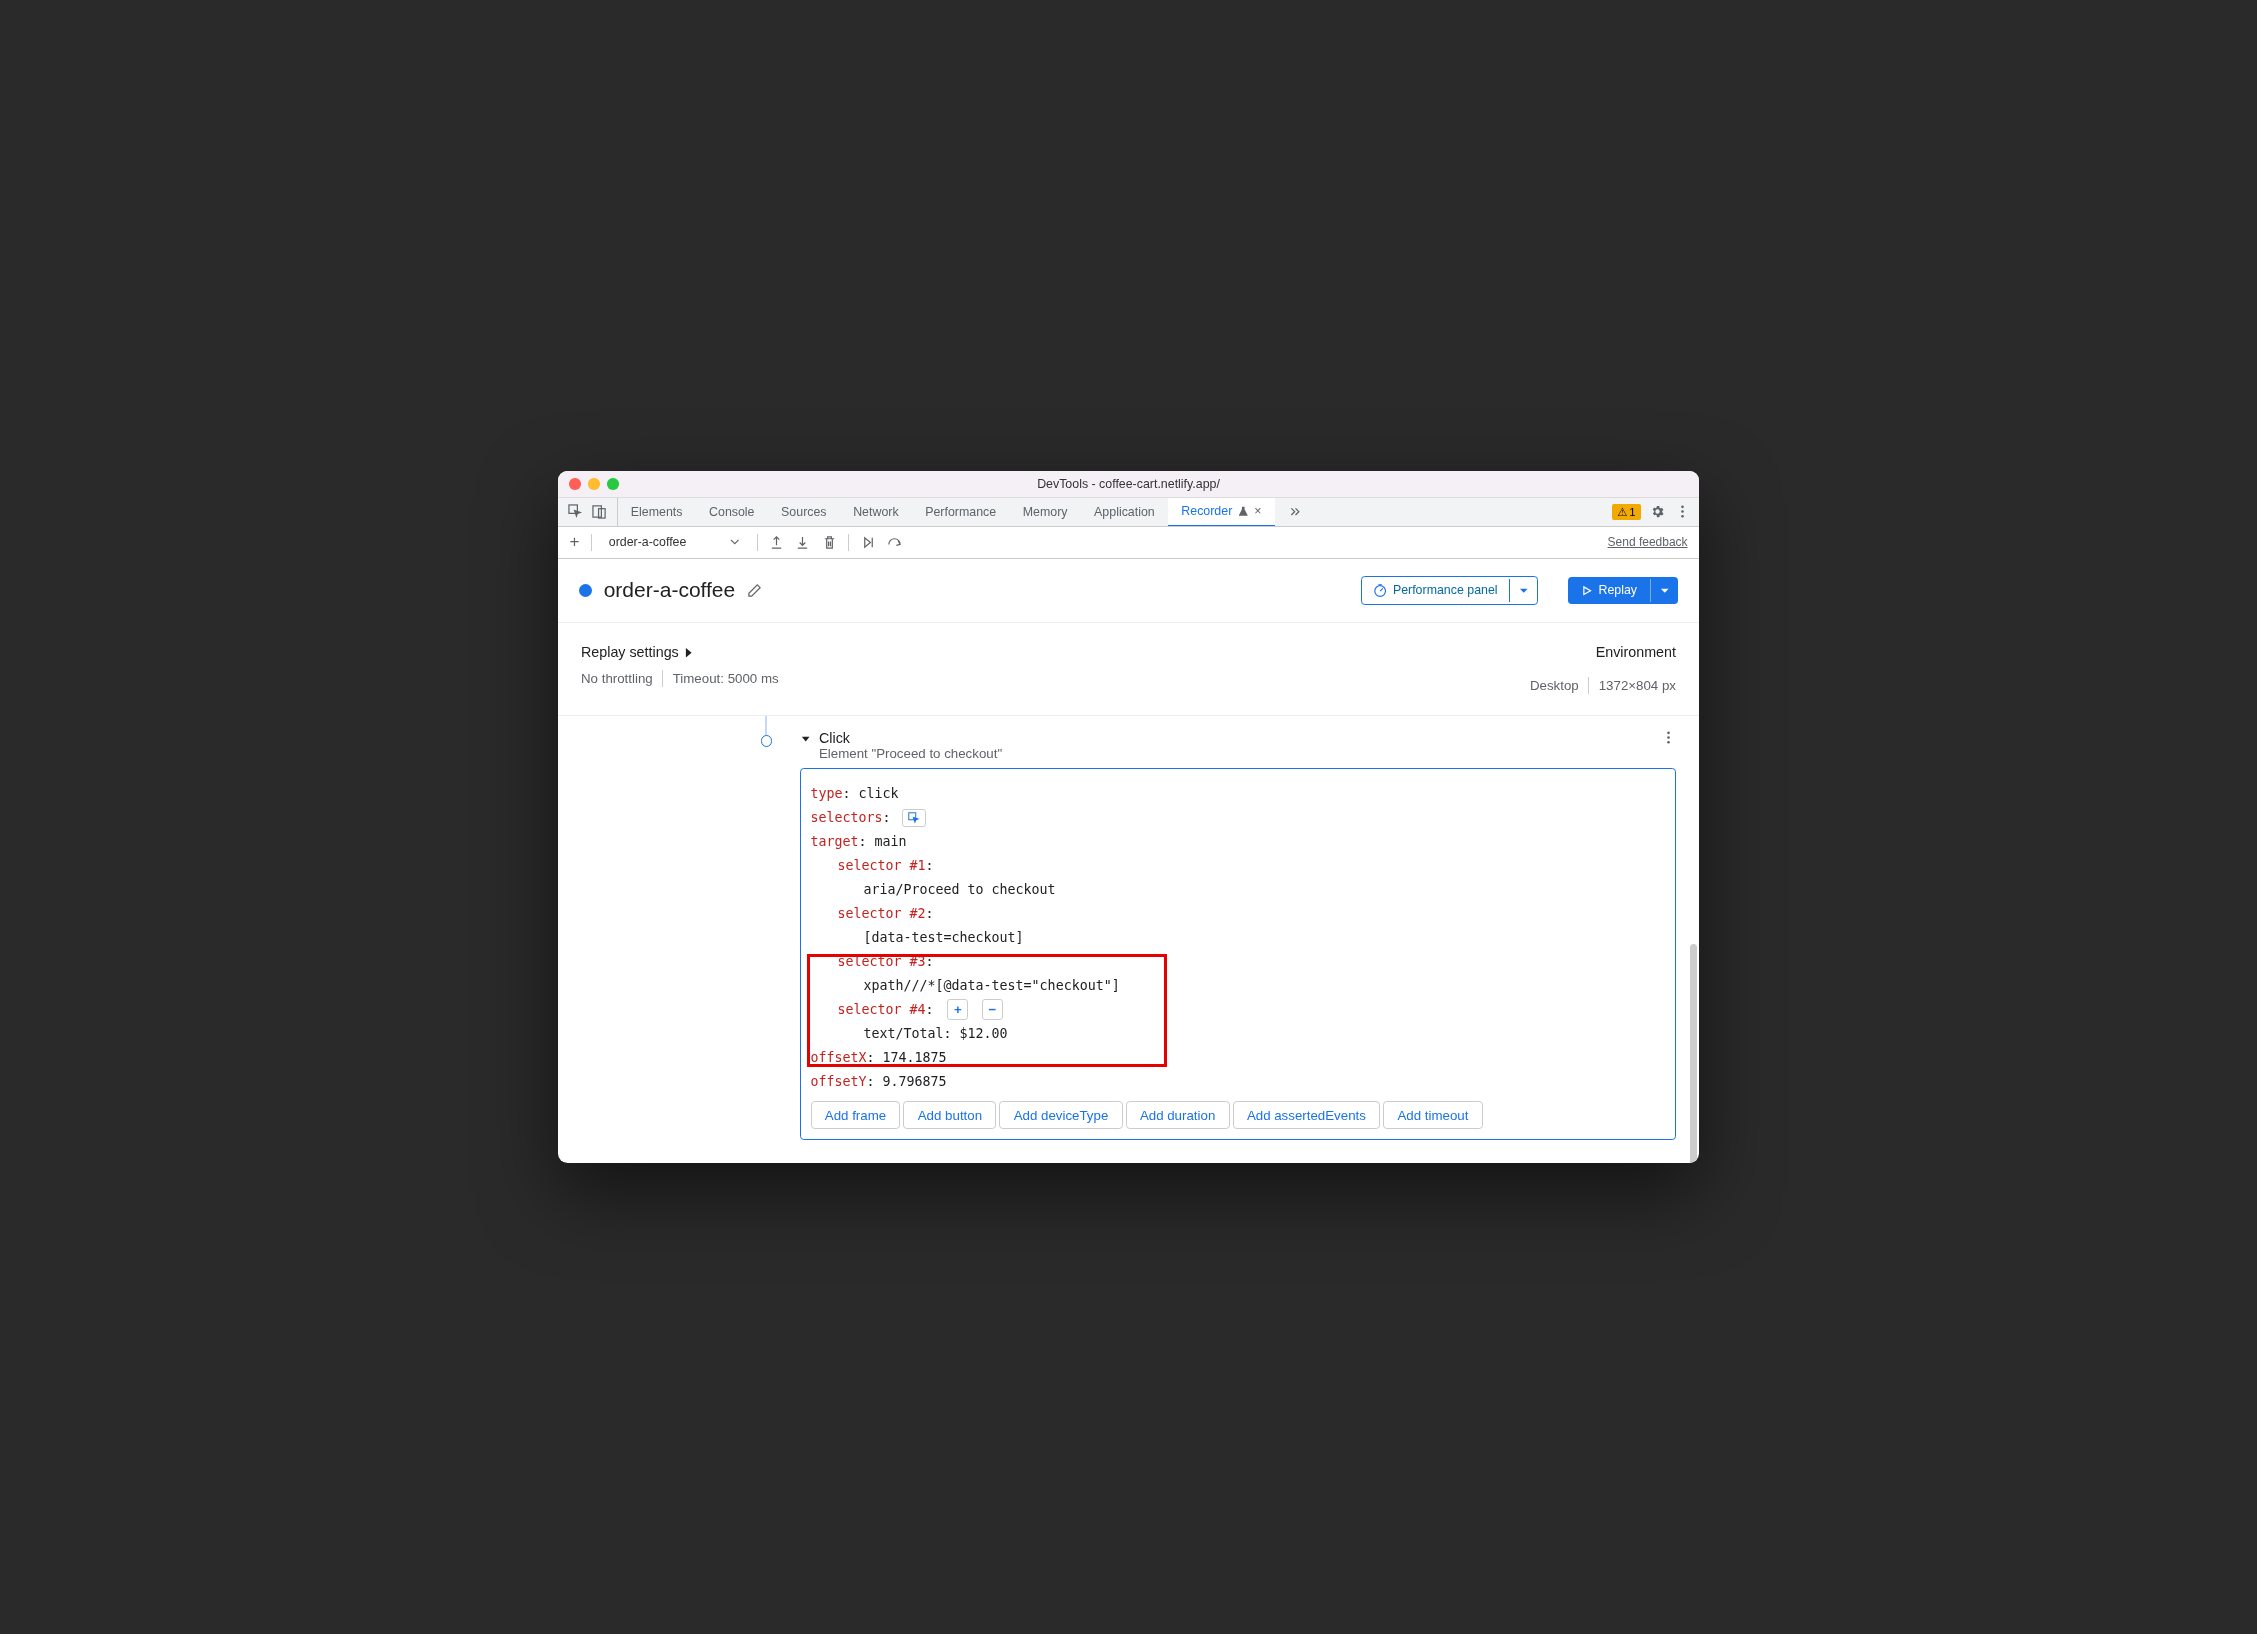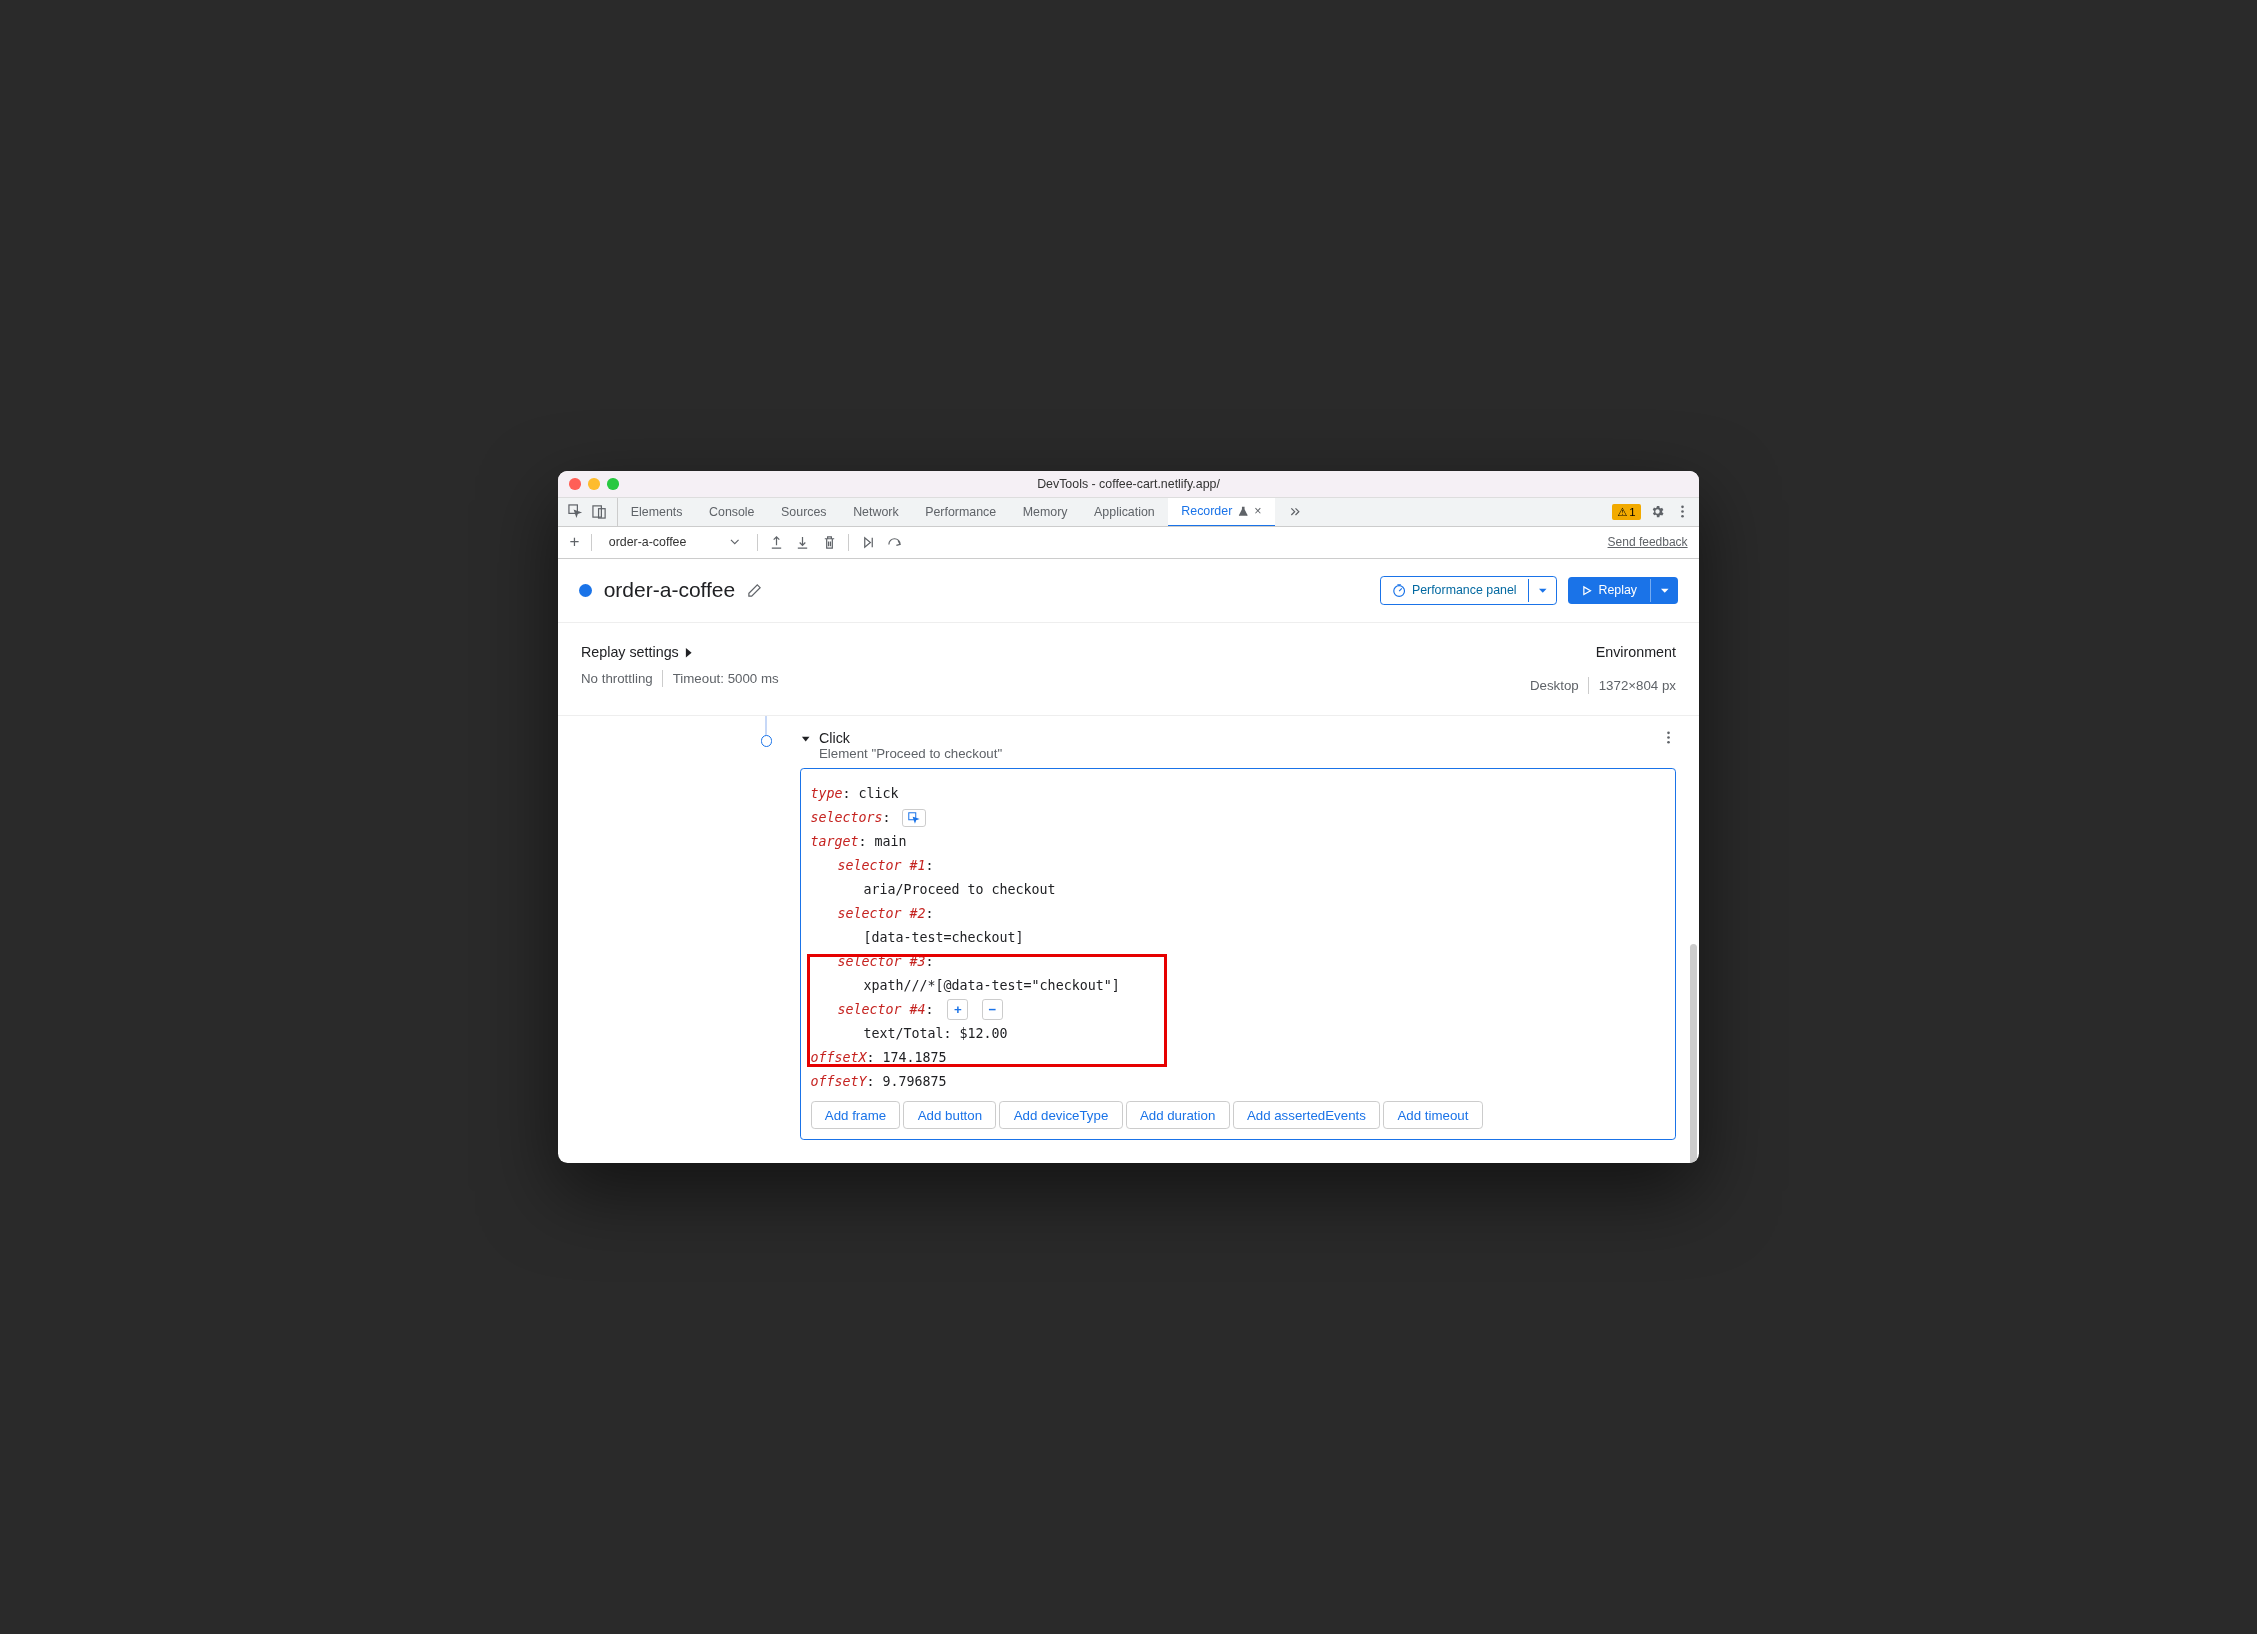--- a/index.html
+++ b/index.html
@@ -67,21 +67,21 @@
   padding: 17px 21px; display:flex; align-items:center; gap:11.4px;
   border-bottom: 1px solid #eee;
 }
 .blue-dot { width:13.3px; height:13.3px; border-radius:50%; background:#1a73e8; }
 .rec-name { font-size: 21px; font-weight:400; color:#202124; }
 .edit-icon { color:#5f6368; cursor:pointer; }
 .header-row .spacer { flex:1; }
 .perf-btn { display:flex; align-items:center; border:1px solid #1a73e8; border-radius:3.8px; color:#0369a1; background:#fff; overflow:hidden;margin-left:24px; }
 .perf-btn .main { padding: 6.7px 11.4px; display:flex; gap:5.7px; align-items:center; cursor:pointer; }
 .perf-btn .chev { padding: 6.7px 8.6px; border-left:1px solid #1a73e8; cursor:pointer; }
-.replay-btn { display:flex; align-items:center; background:#1a73e8; color:#fff; border-radius:3.8px; overflow:hidden; }
+.replay-btn { display:flex; align-items:center; background:#1a73e8; color:#fff; border-radius:3.8px; overflow:hidden;margin-left:19px; }
 .replay-btn .main { padding: 6.7px 13.3px; display:flex; gap:5.7px; align-items:center; cursor:pointer; }
 .replay-btn .chev { padding: 6.7px 8.6px; border-left:1px solid rgba(255,255,255,0.4); cursor:pointer; }
 .settings-row {
   display:flex; padding: 21px 23px; border-bottom: 1px solid #eee;
   font-size: 14.3px; color:#202124;
 }
 .settings-row .left { display:flex; flex-direction:column; gap:9.5px; }
 .settings-title { font-weight:400; display:flex; align-items:center; gap:5.7px; }
 .settings-line { display:flex; align-items:center; gap:9.5px; font-size: 13.3px; color:#5f6368; }
 .settings-line .sep { width:1px; height:17px; background:#ccc; }
@@ -95,21 +95,21 @@
 .step-head { display:flex; align-items:flex-start; gap:7.6px; padding: 3.8px 0 7.6px 0; }
 .step-title { font-size: 14.3px; color:#202124; }
 .step-sub { font-size: 13.3px; color:#5f6368; }
 .more-icon { position:absolute; right:0; top:3.8px; color:#5f6368; cursor:pointer; }
 .detail-box {
   border:1px solid #1a73e8; border-radius:3.8px; padding: 13.3px 9.5px 9.5px 9.5px;
   font-family: ui-monospace, Menlo, Monaco, Consolas, monospace;
   font-size: 13.3px; line-height: 1.8; color:#202124; background:#fff;
   position:relative;
 }
-.kv .key { color:#c5221f;font-style:italic; }
+.kv .key { color:#c5221f; }
 .indent1 { padding-left: 27px; }
 .indent2 { padding-left: 53px; }
 .pick-icon { display:inline-flex; border:1px solid #ccc; border-radius:2.9px; padding:1.9px 4.8px; margin-left:3.8px; vertical-align:middle; color:#1a73e8; }
 .inline-btn { display:inline-flex; align-items:center; justify-content:center; border:1px solid #ccc; border-radius:2.9px; width:21px; height:21px; margin-left:5.7px; color:#1a73e8; cursor:pointer; vertical-align:middle; font-weight:bold; font-family:-apple-system,sans-serif; }
 .highlight-box { position:absolute; border:3.8px solid #e60000; pointer-events:none; }
 .add-row { display:flex; gap:3px; flex-wrap:wrap; margin-top:7.6px; }
 .add-btn { border:1px solid #ccc; border-radius:3.8px; padding:5.7px 13.3px; color:#1a73e8; background:#fff; cursor:pointer; font-size:13.3px; font-family:-apple-system,sans-serif; }
 .scrollbar { position:absolute; right:1.9px; top: 228px; width:7.6px; height: 304px; background:#ccc; border-radius:3.8px; }
 svg { display:block; }
 .icon16 { width:15px; height:15px; }

